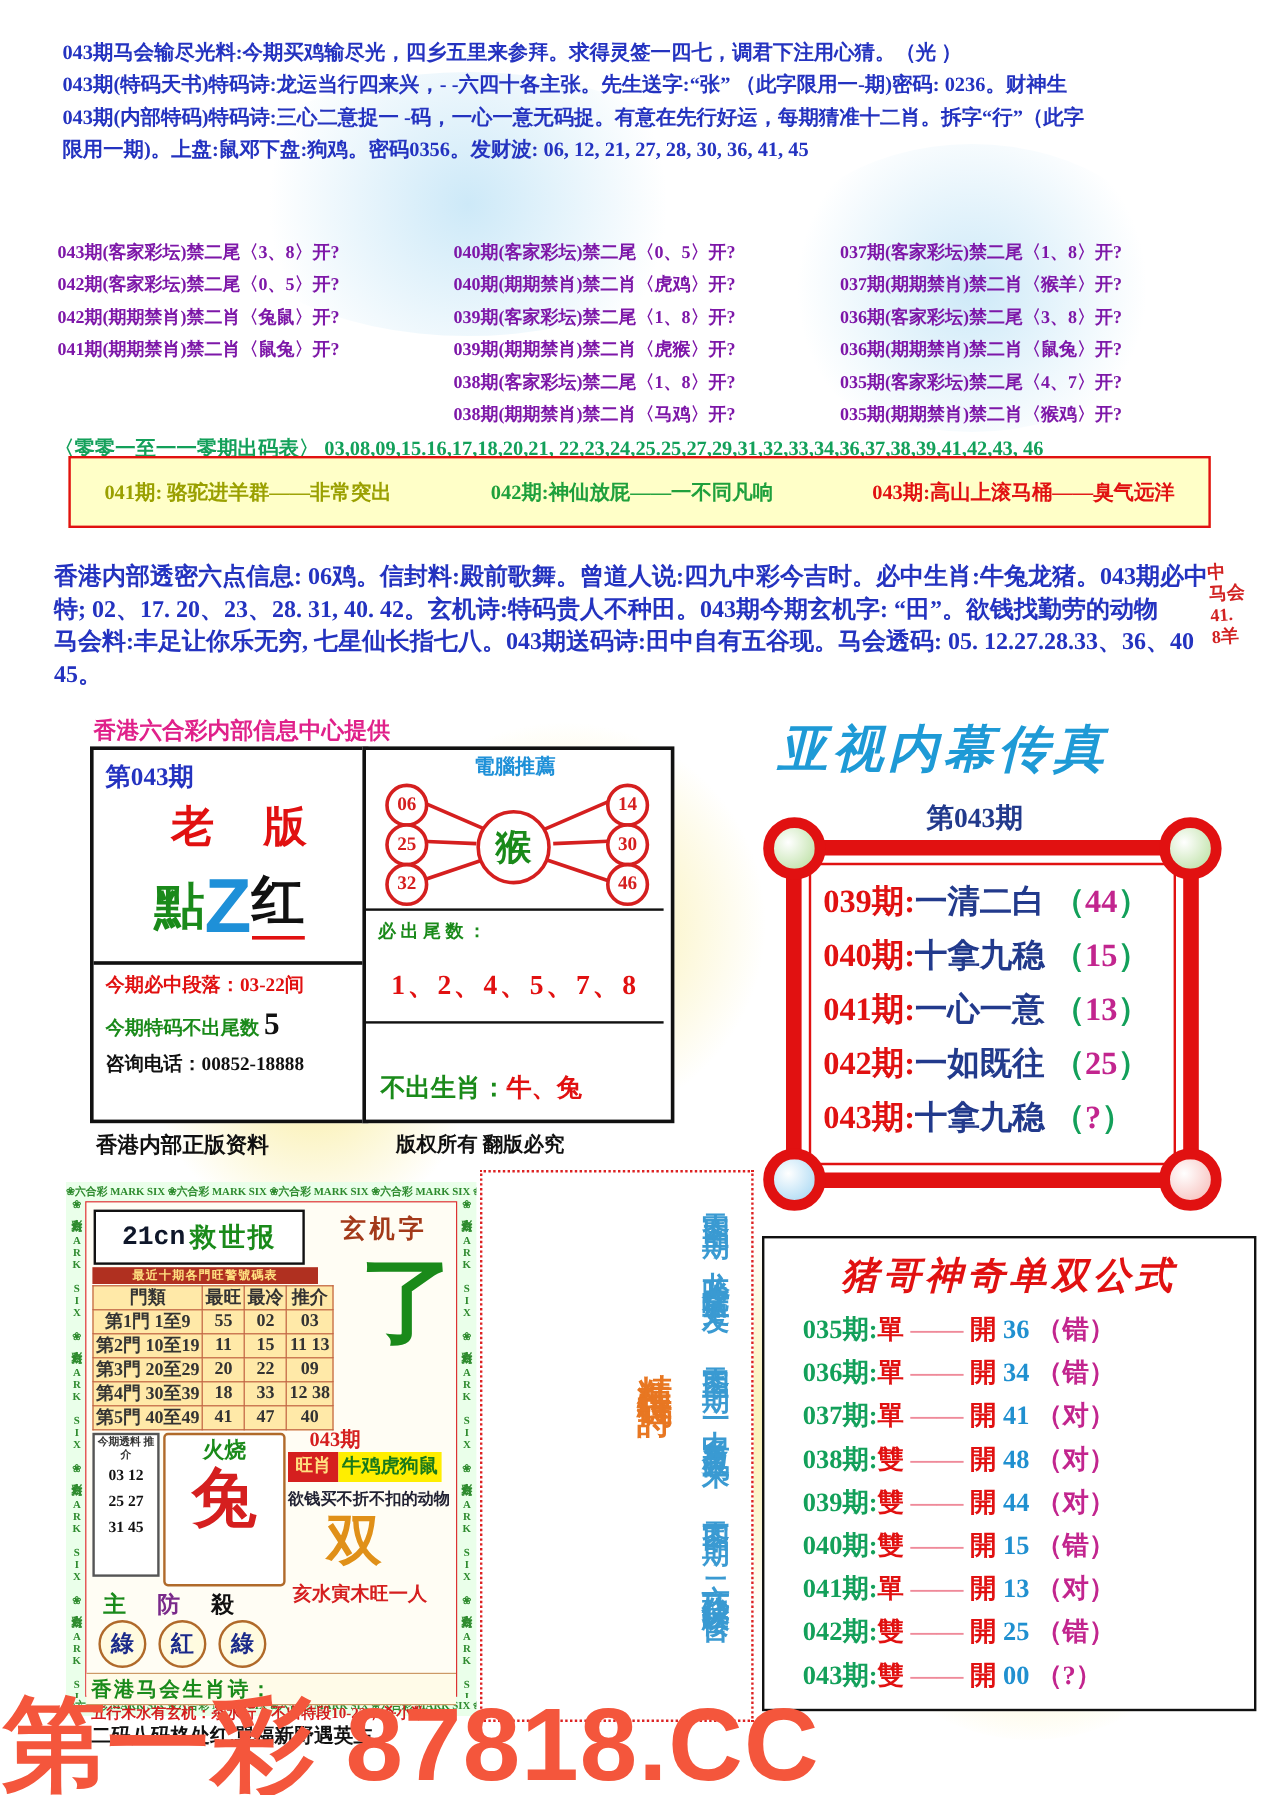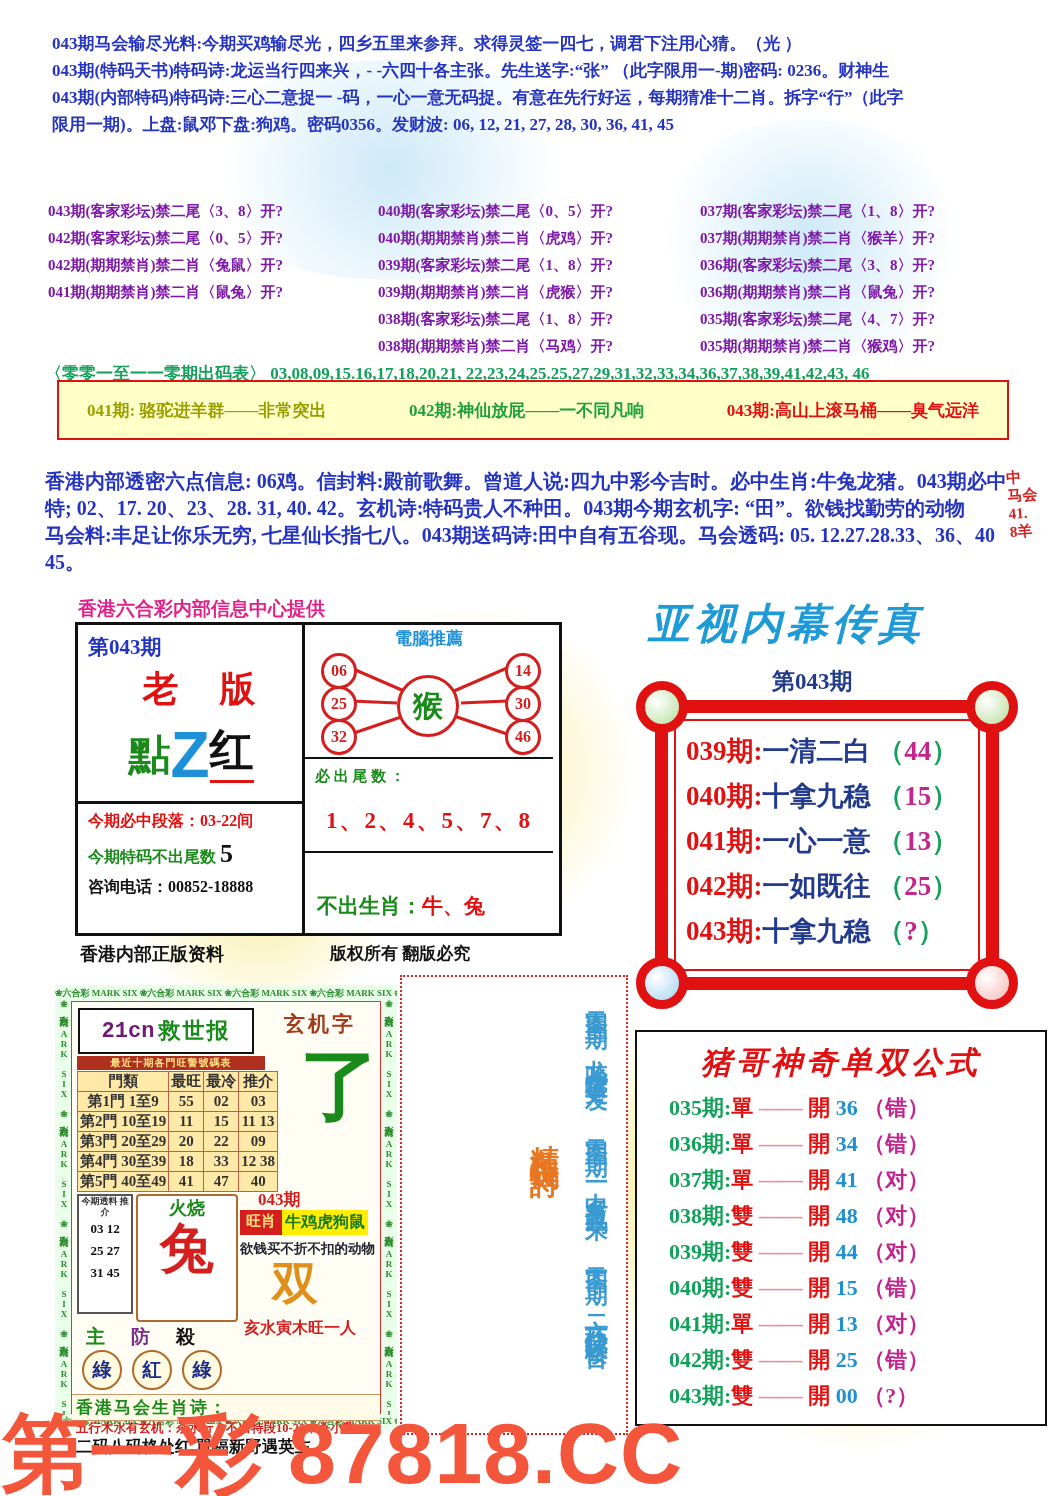--- a/index.html
+++ b/index.html
@@ -56,21 +56,21 @@
   .zgtitle{color:#e11111;font-size:31px;font-style:italic;text-align:center;letter-spacing:4px;}
   .zgrow{font-size:22px;line-height:36px;white-space:nowrap;}
   .zgrow .p{color:#13a05a;} .zgrow .pick{color:#e11111;} .zgrow .dash{color:#ef8a9a;}
   .zgrow .open{color:#e11111;} .zgrow .n{color:#2090d0;} .zgrow .r{color:#c2258e;}
   
   .msouter{position:absolute;background:#eaffea;}
   .msedge{position:absolute;color:#2e8b2e;font-size:9px;font-weight:bold;overflow:hidden;white-space:nowrap;}
   .msedge.v{writing-mode:vertical-rl;text-orientation:upright;}
   .msinner{position:absolute;left:16px;top:16px;right:16px;bottom:16px;background:#fffdf4;border:1px solid #d33;}
   .b21{position:absolute;border:2px solid #111;background:#fff;display:flex;align-items:center;justify-content:center;gap:4px;}
-  .b21 .l{color:#701a75;font-size:22px;font-family:"Liberation Mono",monospace;}
+  .b21 .l{color:#0f172a;font-size:22px;font-family:"Liberation Mono",monospace;}
   .b21 .r{color:#1a8a1a;font-size:22px;letter-spacing:2px;}
   .xjlabel{color:#a33a1a;font-size:21px;letter-spacing:3px;}
   .xjchar{color:#1a8a1a;font-size:80px;line-height:80px;}
   .mtable{position:absolute;border-collapse:collapse;font-size:15px;color:#333;background:#ffe9a8;}
   .mtable td,.mtable th{border:1px solid #c06040;padding:0 2px;text-align:center;font-weight:bold;white-space:nowrap;}
   .mtitlebar{background:#b03020;color:#ffe080;font-size:10px;text-align:center;letter-spacing:1px;}
   .tpbox{position:absolute;border:2px solid #555;background:#fff;text-align:center;}
   .tpbox .lab{font-size:9px;color:#333;line-height:11px;padding-top:0;}
   .tpbox .pair{font-size:13px;color:#111;line-height:22px;}
   .rframe{position:absolute;border:2px solid #b06a2a;background:#fff;text-align:center;border-radius:4px;}

